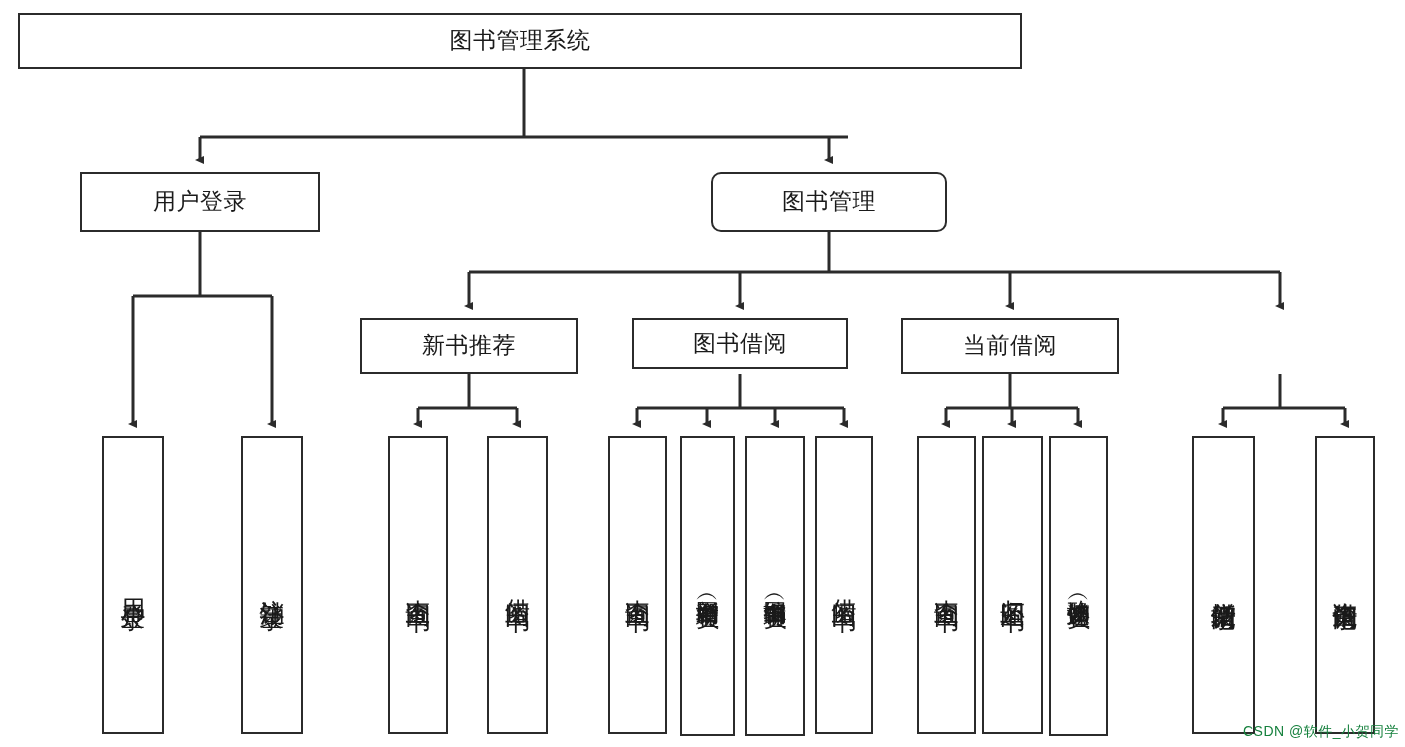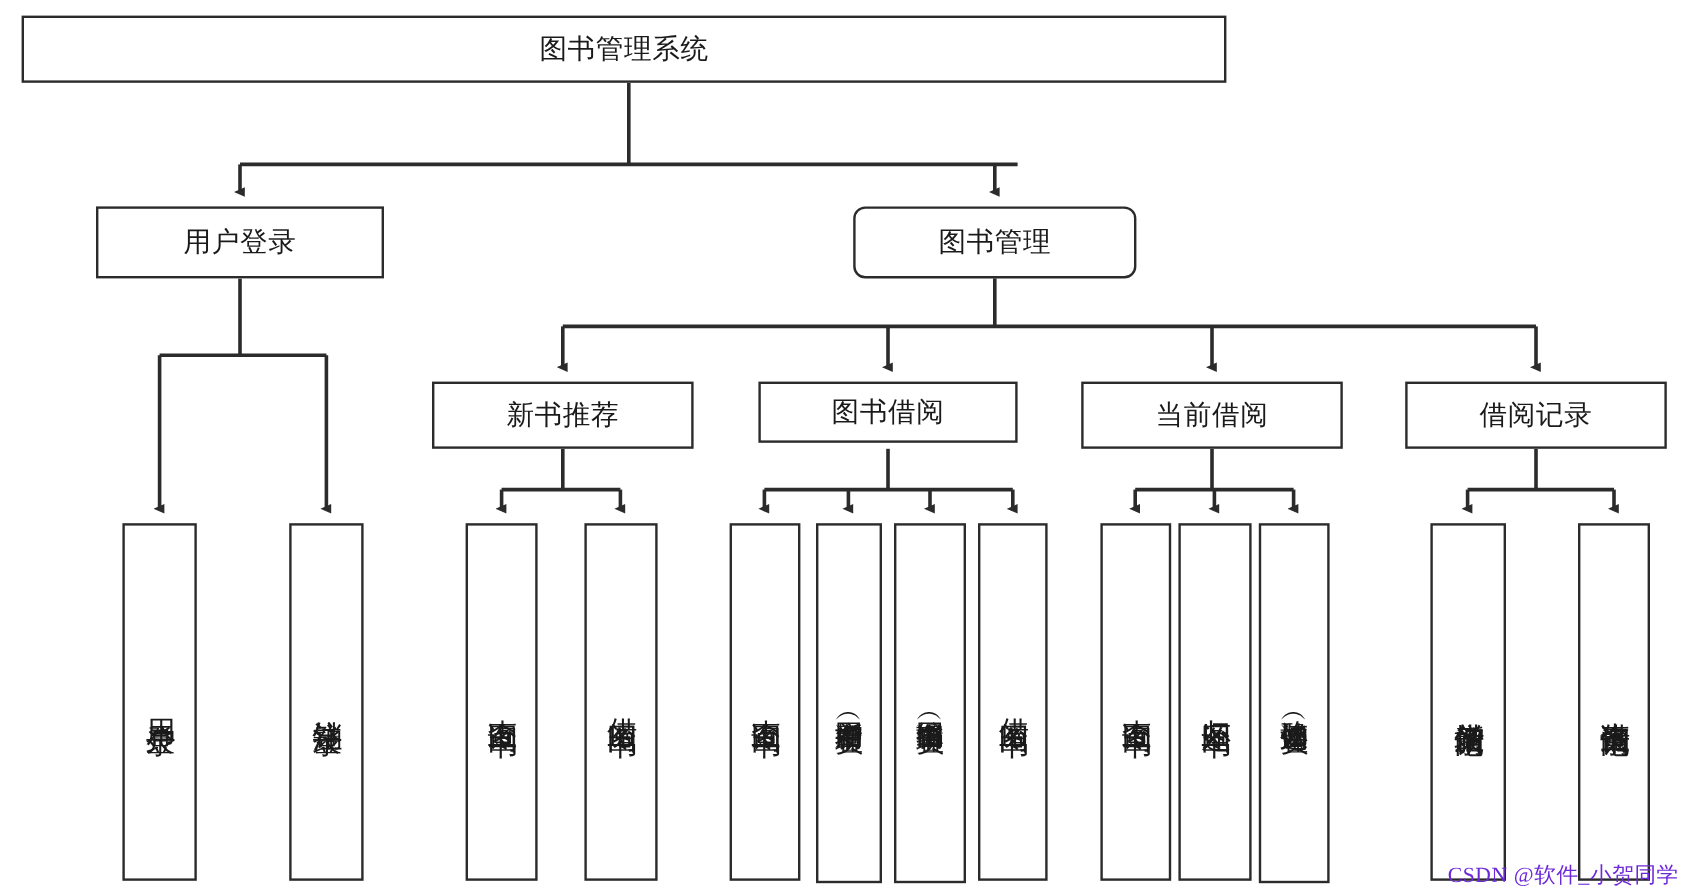--- a/index.html
+++ b/index.html
@@ -56,25 +56,25 @@
     writing-mode: vertical-rl;
     text-orientation: upright;
     font-size: 25px;
     letter-spacing: 3px;
     line-height: 1;
   }
   .watermark {
     position: absolute;
     right: 6px;
     bottom: 6px;
-    font-size: 18px;
-    color: #6d28d9;
+    font-size: 14px;
+    color: #15803d;
     letter-spacing: 0.5px;
     white-space: nowrap;
-    font-family: Liberation Serif, serif;
+    font-family: Liberation Sans, sans-serif;
   }
 </style>
 </head>
 <body>
 
 <div id="canvas">
 
   <svg id="wires" viewBox="0 0 1405 747" xmlns="http://www.w3.org/2000/svg">
     <defs>
       <marker id="arrow" markerWidth="10" markerHeight="10" refX="5" refY="5" orient="auto" markerUnits="userSpaceOnUse">
@@ -138,23 +138,20 @@
 
   <div class="node h-node" style="left:360px;top:318px;width:218px;height:56px;">
     <span class="label">新书推荐</span>
   </div>
   <div class="node h-node" style="left:632px;top:318px;width:216px;height:51px;">
     <span class="label">图书借阅</span>
   </div>
   <div class="node h-node" style="left:901px;top:318px;width:218px;height:56px;">
     <span class="label">当前借阅</span>
   </div>
-  <div class="node h-node" style="left:1171px;top:318px;width:218px;height:56px;">
-    <span class="label">借阅记录</span>
-  </div>
 
   <div class="node v-node" style="left:102px;top:436px;width:62px;height:298px;">
     <span class="label">用户登录</span>
   </div>
   <div class="node v-node" style="left:241px;top:436px;width:62px;height:298px;">
     <span class="label">注销登录</span>
   </div>
   <div class="node v-node" style="left:388px;top:436px;width:60px;height:298px;">
     <span class="label">查询图书</span>
   </div>

